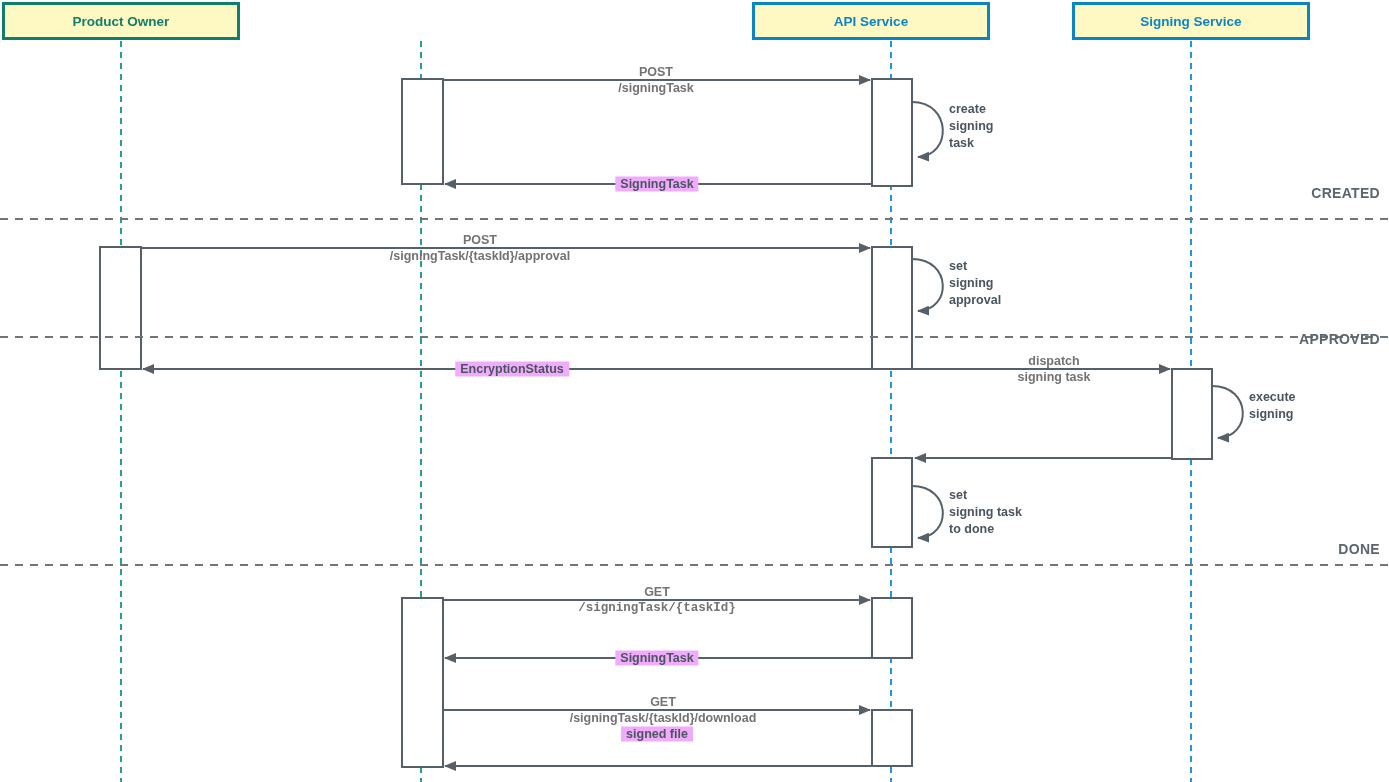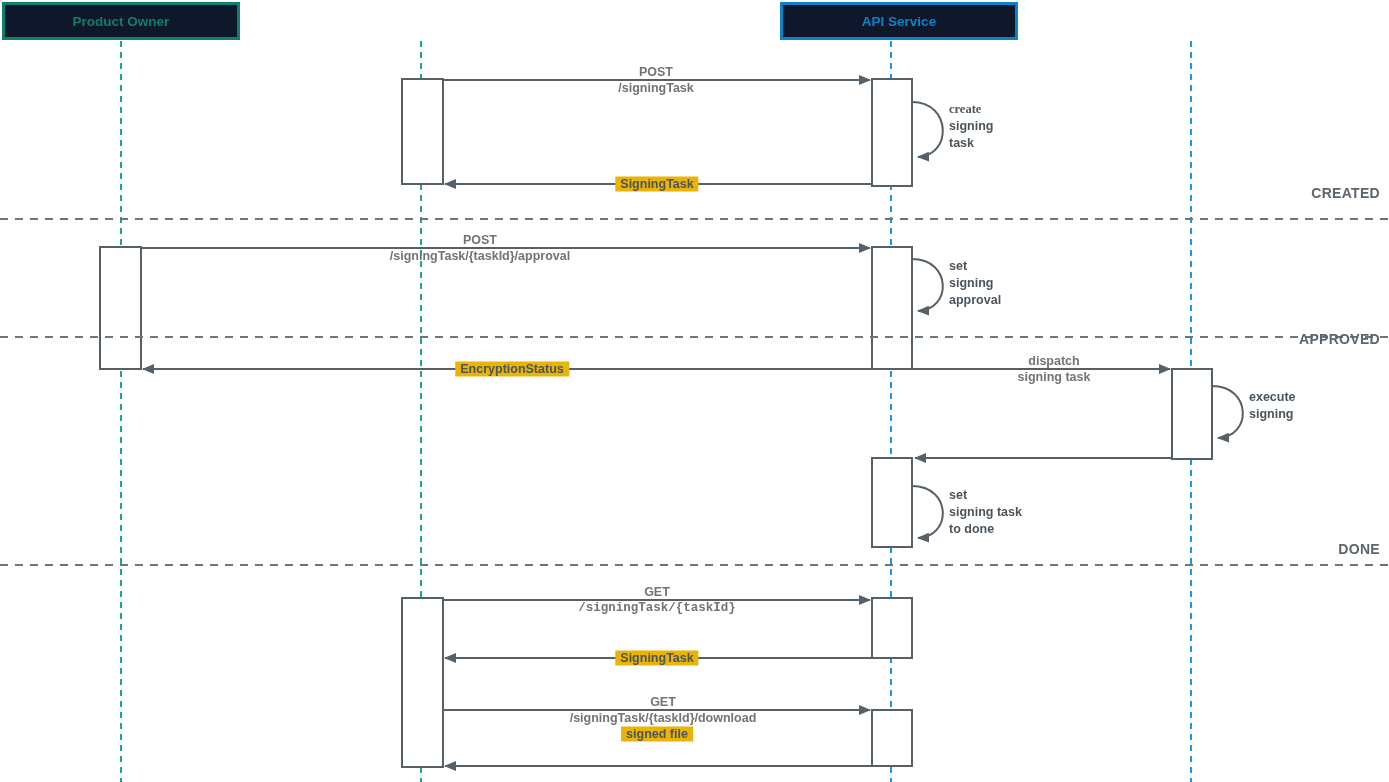--- a/index.html
+++ b/index.html
@@ -2,35 +2,35 @@
 <html><head>
 <meta charset="utf-8">
 <style>
   html,body { margin:0; padding:0; background:#fff; }
   #stage {
     position:relative; width:1389px; height:782px; background:#ffffff;
     font-family:"Liberation Sans", sans-serif; overflow:hidden;
   }
   #stage svg { position:absolute; left:0; top:0; }
   .actor {
-    position:absolute; top:2px; height:32px; background:#0f172a;
+    position:absolute; top:2px; height:32px; background:#fef9c3;
     border:3px solid #0F7E6D; color:#0F7E6D;
     display:flex; align-items:center; justify-content:center;
     font-weight:bold; font-size:13.5px; box-sizing:content-box;
   }
   .actor.blue { border-color:#0B84C6; color:#0B84C6; }
   .msg-label2 {
     position:absolute; transform:translate(-50%,-50%); text-align:center;
     font-weight:bold; font-size:12.5px; color:#737373; line-height:16px;
     white-space:nowrap;
   }
   .msg-label1 {
     position:absolute; transform:translate(-50%,-50%); text-align:left;
     font-weight:bold; font-size:12.5px; color:#4A555E; line-height:15px;
-    white-space:nowrap; background:#eab308; padding:0 5px;
+    white-space:nowrap; background:#f0abfc; padding:0 5px;
   }
   .loop-label {
     position:absolute; font-weight:bold; font-size:12.5px; color:#4A555E;
     line-height:17px; white-space:nowrap;
   }
   .phase-label {
     position:absolute; right:9px; font-weight:bold; font-size:14px;
     color:#5C666E; letter-spacing:0.3px; white-space:nowrap;
   }
 </style>
@@ -87,22 +87,25 @@
       <path d="M 912 102 C 952 102, 952 156, 918 157" marker-end="url(#arrow)"></path>
       <path d="M 912 259 C 952 259, 952 310, 918 311" marker-end="url(#arrow)"></path>
       <path d="M 1212 386 C 1252 386, 1252 437, 1218 438" marker-end="url(#arrow)"></path>
       <path d="M 912 486 C 952 486, 952 537, 918 538" marker-end="url(#arrow)"></path>
     </g>
   </svg>
 
   <div class="actor teal" style="left:2px;   width:232px;">
     <span>Product Owner</span>
   </div>
-  <div class="actor blue" style="left:780px; width:232px;">
+  <div class="actor blue" style="left:752px; width:232px;">
     <span>API Service</span>
+  </div>
+  <div class="actor blue" style="left:1072px; width:232px;">
+    <span>Signing Service</span>
   </div>
 
   <div class="phase-label" style="top:185px;">CREATED</div>
   <div class="phase-label" style="top:331px;">APPROVED</div>
   <div class="phase-label" style="top:541px;">DONE</div>
 
   <div class="msg-label2" style="left:656px; top:80px;">
     <span style="display:block;">POST</span>
     <span style="display:block;">/signingTask</span>
   </div>
@@ -122,21 +125,21 @@
     <span style="display:block;">GET</span>
     <span style="display:block;">/signingTask/{taskId}/download</span>
   </div>
 
   <div class="msg-label1" style="left:657px; top:184px;">SigningTask</div>
   <div class="msg-label1" style="left:512px; top:369px;">EncryptionStatus</div>
   <div class="msg-label1" style="left:657px; top:658px;">SigningTask</div>
   <div class="msg-label1" style="left:657px; top:734px;">signed file</div>
 
   <div class="loop-label" style="left:949px; top:101px;">
-    <span style="display:block;font-family:Liberation Serif, serif;">create</span>
+    <span style="display:block;">create</span>
     <span style="display:block;">signing</span>
     <span style="display:block;">task</span>
   </div>
   <div class="loop-label" style="left:949px; top:258px;">
     <span style="display:block;">set</span>
     <span style="display:block;">signing</span>
     <span style="display:block;">approval</span>
   </div>
   <div class="loop-label" style="left:1249px; top:389px;">
     <span style="display:block;">execute</span>

